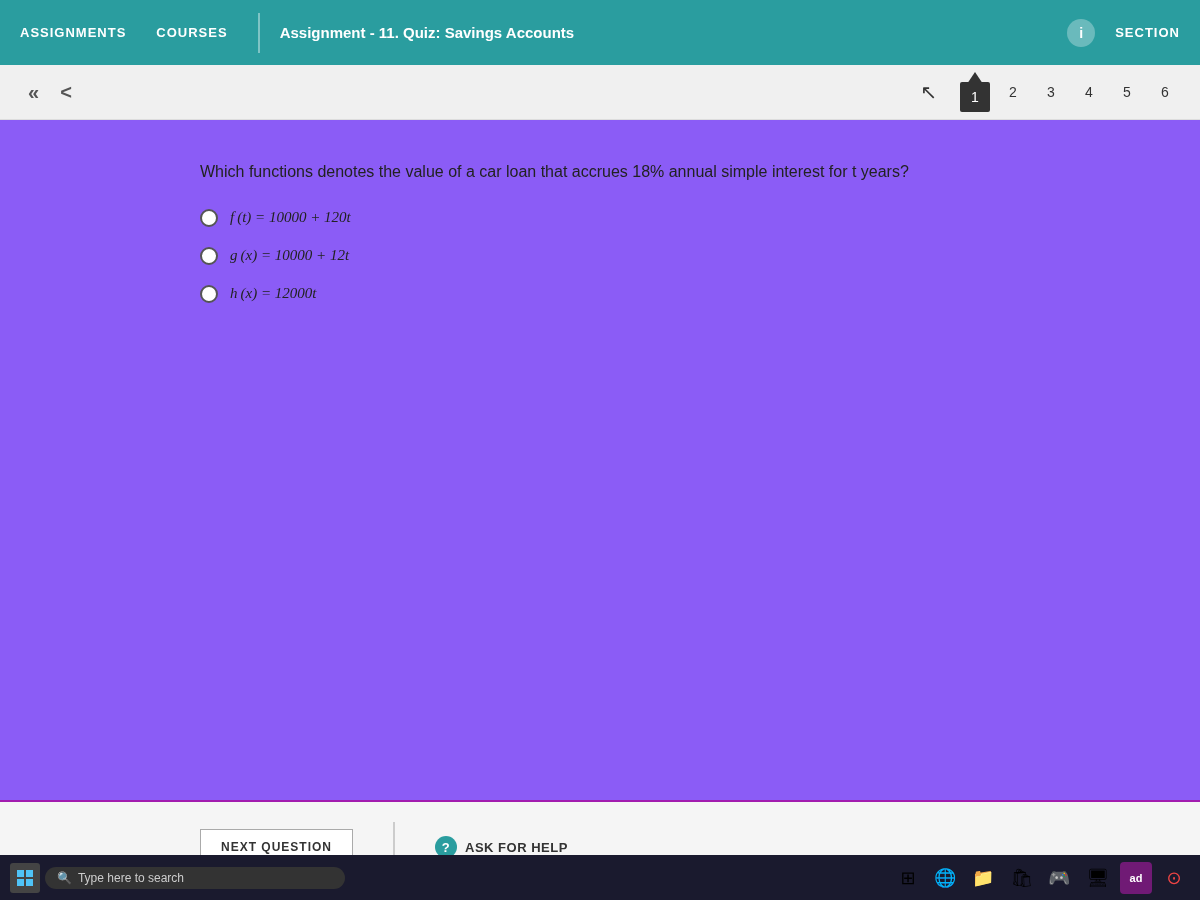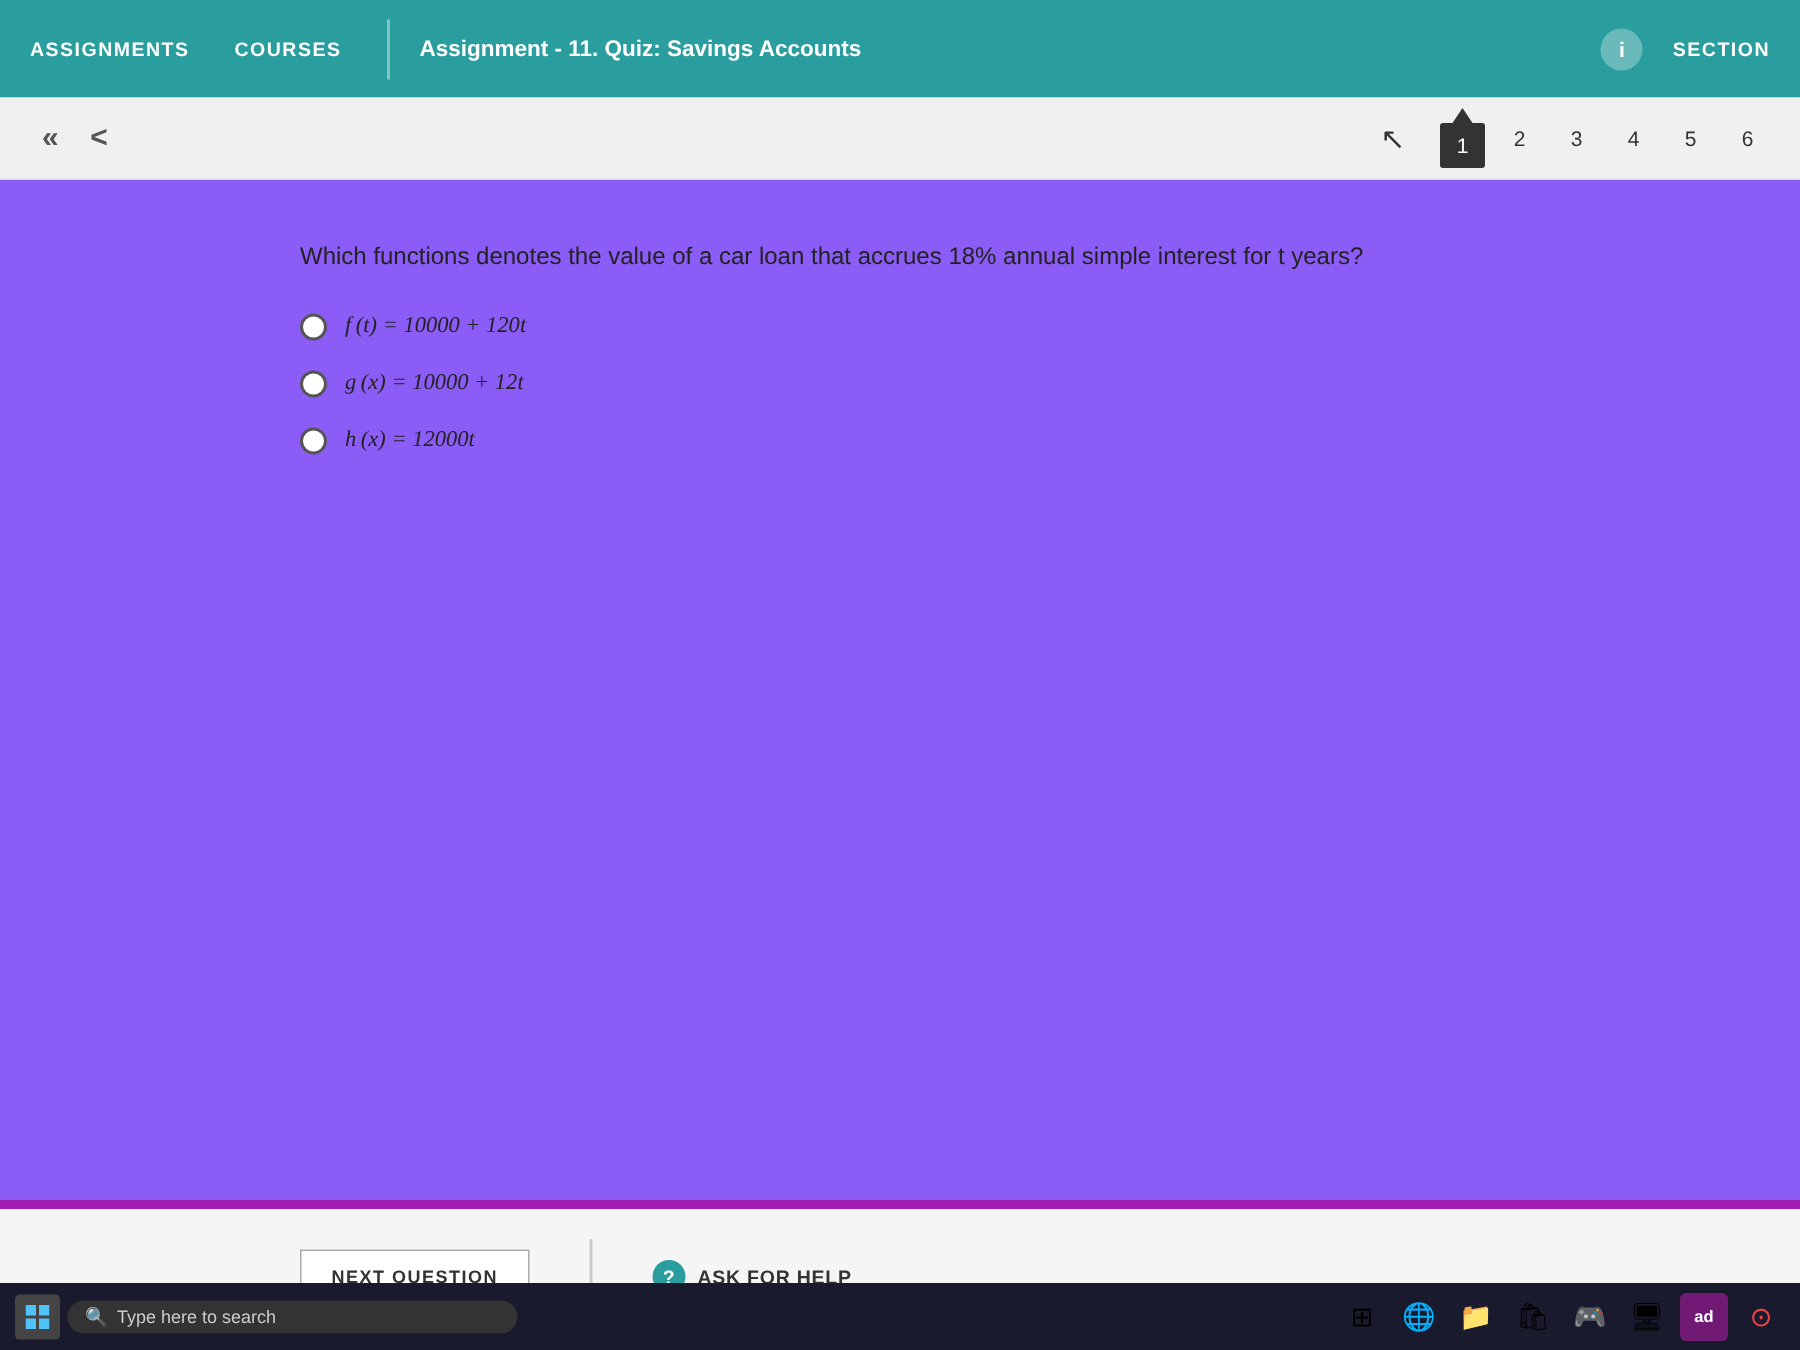--- a/index.html
+++ b/index.html
@@ -164,21 +164,21 @@
       font-style: italic;
       font-family: "Times New Roman", serif;
       font-size: 15px;
     }
 
     .bottom-buttons {
       display: flex;
       align-items: center;
       padding: 20px 100px 20px 200px;
       background: #f5f5f5;
-      border-top: 6px solid #a21caf;
+      border-top: 2px solid #a21caf;
       gap: 40px;
     }
     .next-question-btn {
       background: white;
       border: 1px solid #aaa;
       padding: 10px 20px;
       font-size: 12px;
       font-weight: bold;
       letter-spacing: 1px;
       cursor: pointer;

